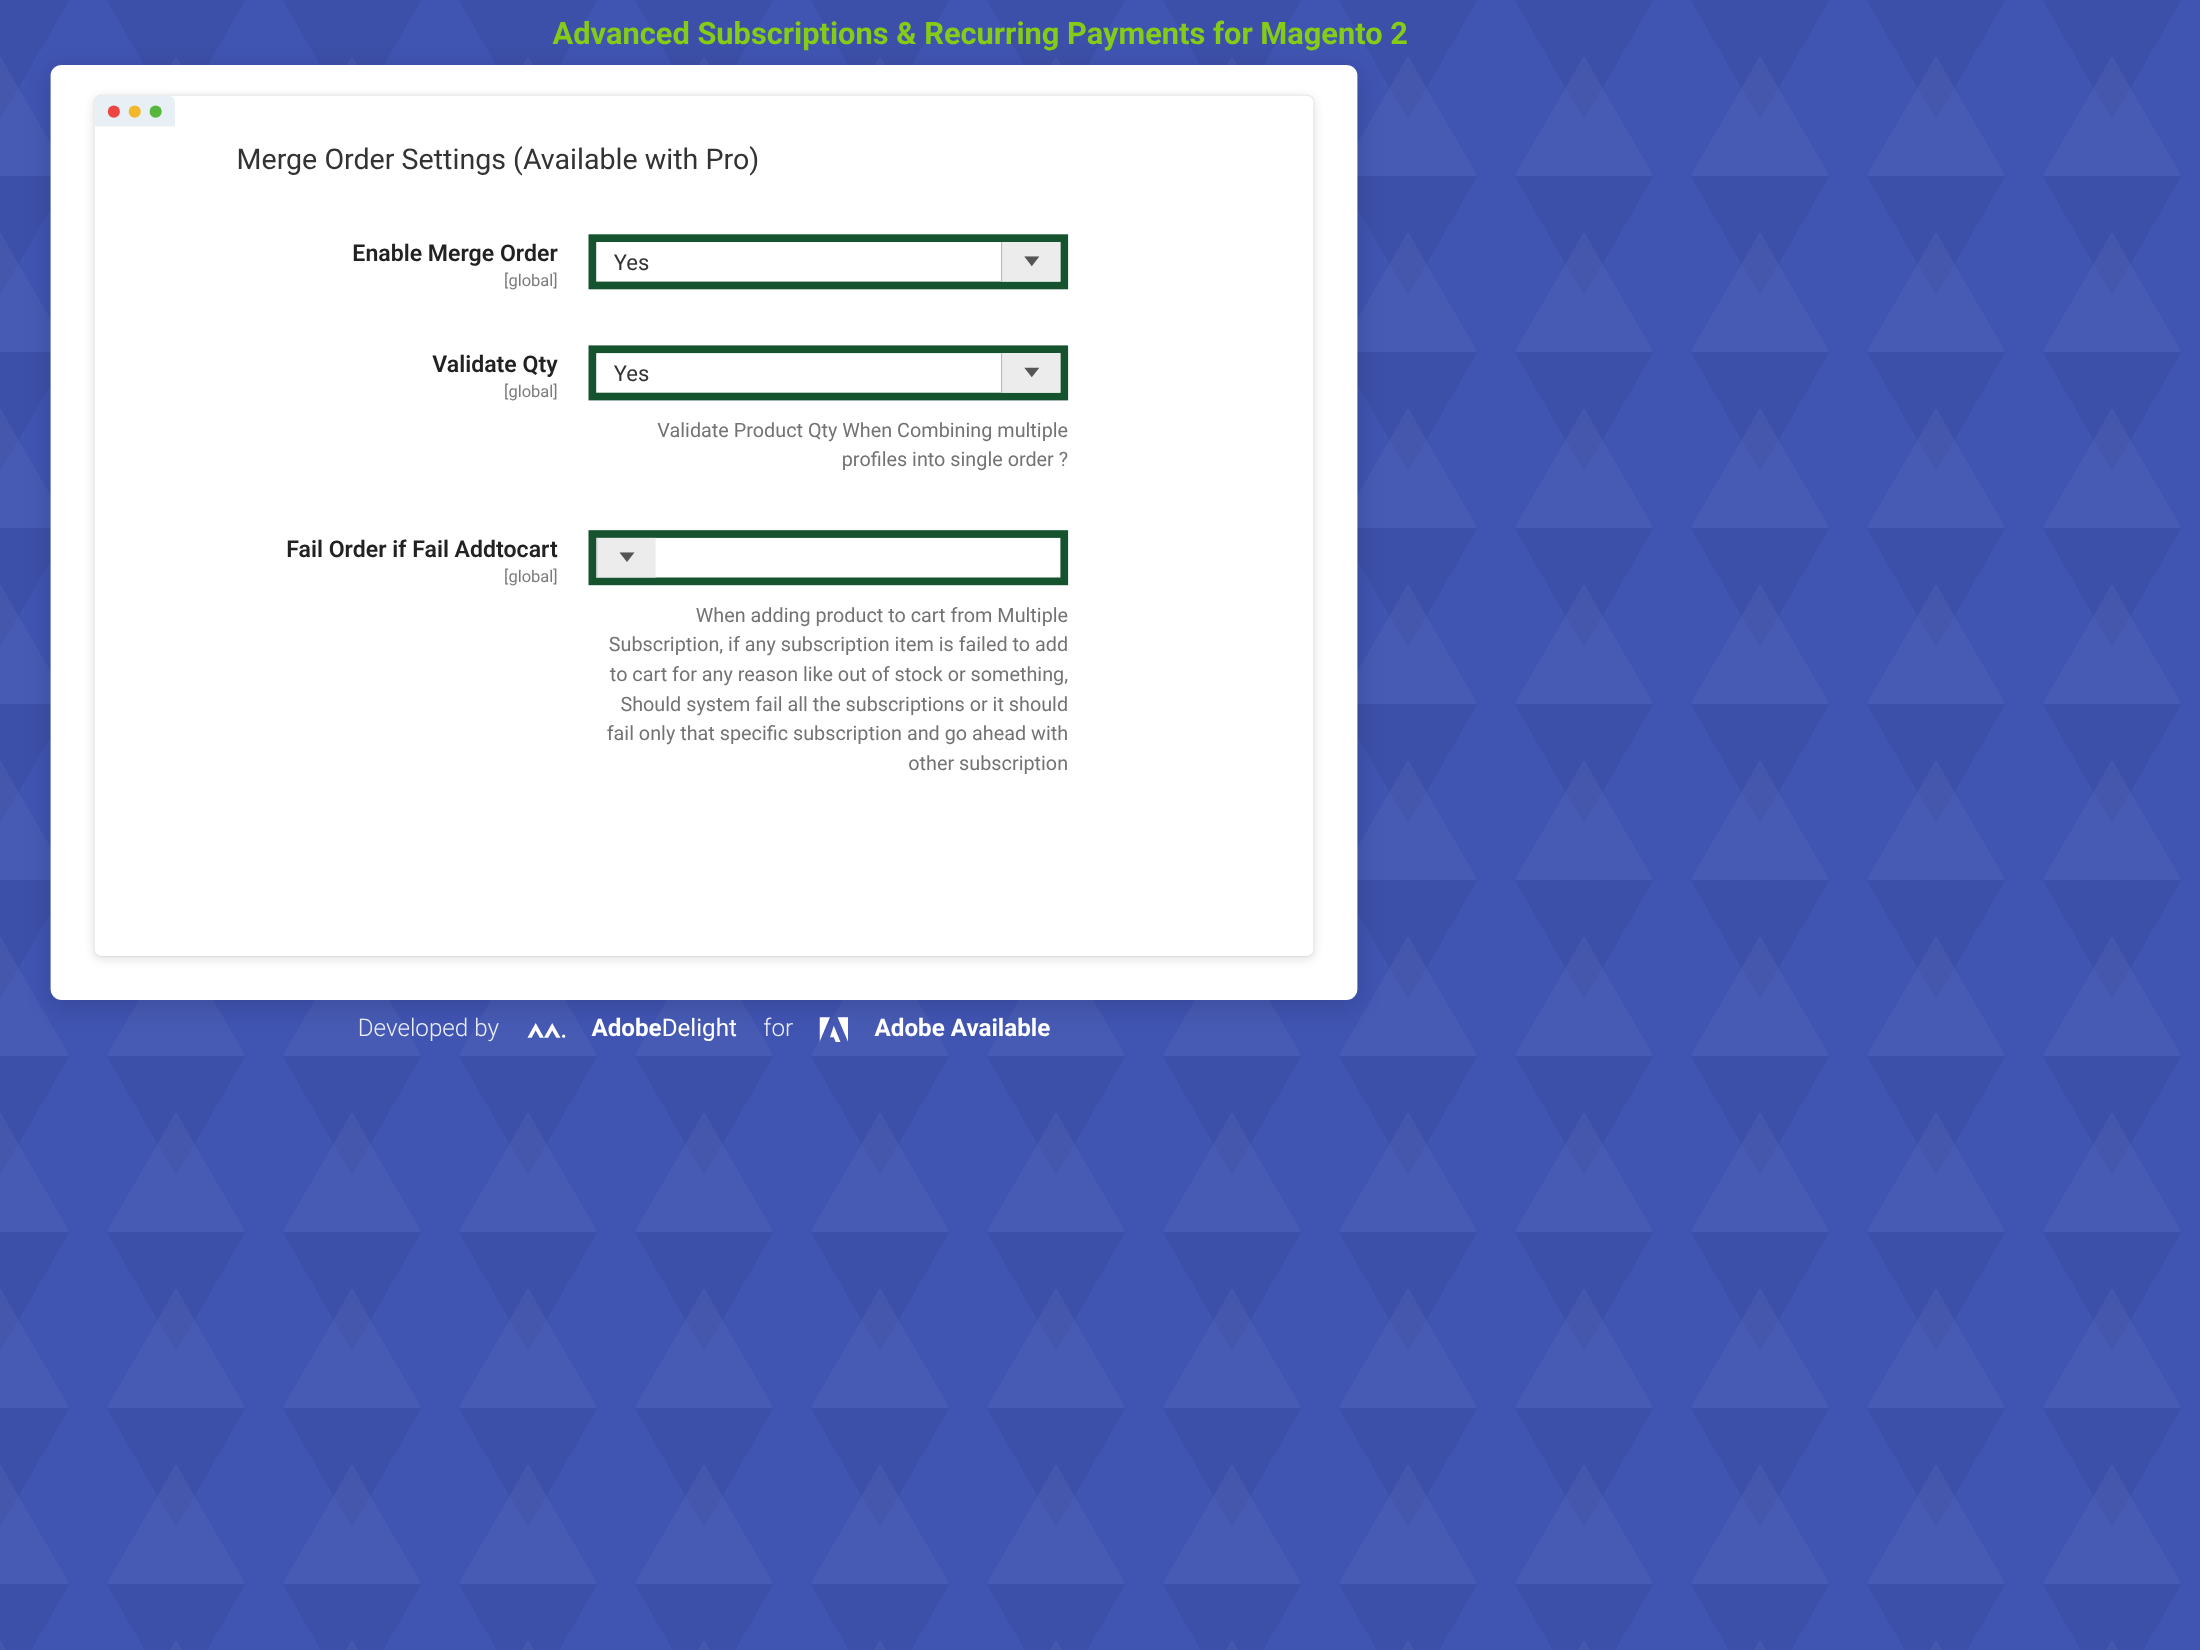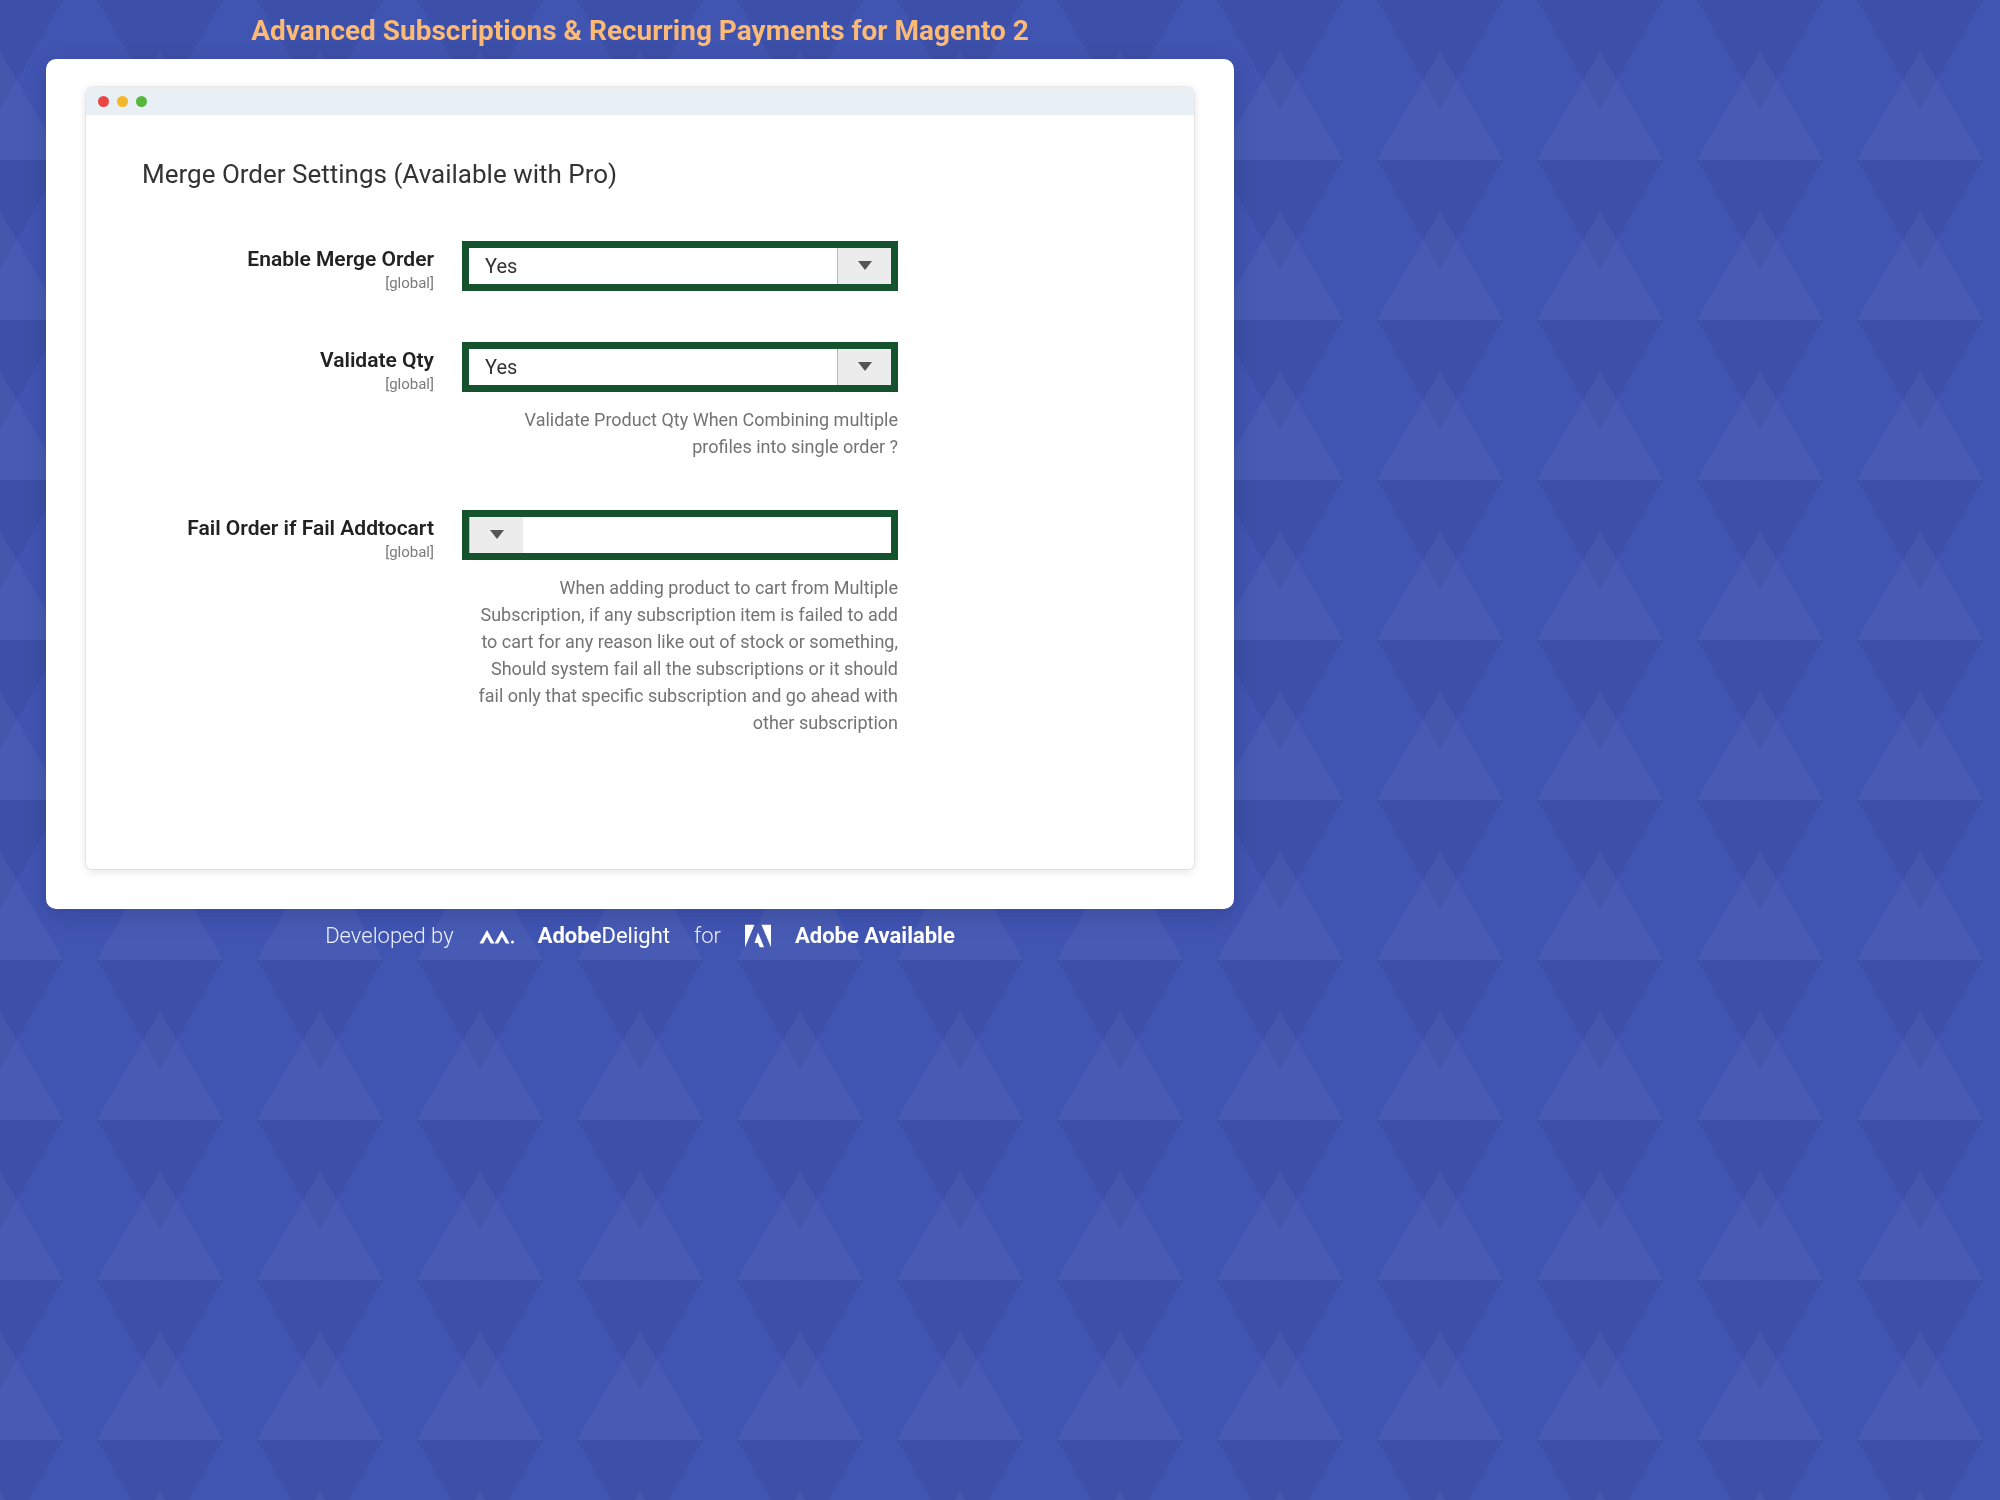--- a/index.html
+++ b/index.html
@@ -27,44 +27,44 @@
   .page {
     position: relative;
     z-index: 1;
     width: 1280px;
     height: 960px;
     display: flex;
     flex-direction: column;
   }
 
   .header-title {
-    color: #fdba74;
+    color: #84cc16;
     font-size: 28px;
     font-weight: 700;
-    text-align: center;
+    text-align: right;
     padding: 14px 0 12px;
   }
 
   .card {
     background: #fff;
     margin: 0 46px;
     flex: 1;
     border-radius: 10px;
     box-shadow: 0 6px 24px rgba(0,0,0,0.15);
     padding: 28px 40px 40px;
     overflow: hidden;
   }
 
   .browser-window {
     background: #fff;
     border-radius: 6px;
     box-shadow: 0 2px 10px rgba(0,0,0,0.12), 0 0 0 1px rgba(0,0,0,0.05);
     height: 100%;
     display: flex;
-    flex-direction: column;
+    flex-direction: row;
   }
 
   .browser-bar {
     height: 28px;
     background: #e8f0f5;
     border-radius: 6px 6px 0 0;
     display: flex;
     align-items: center;
     padding: 0 12px;
     gap: 8px;

